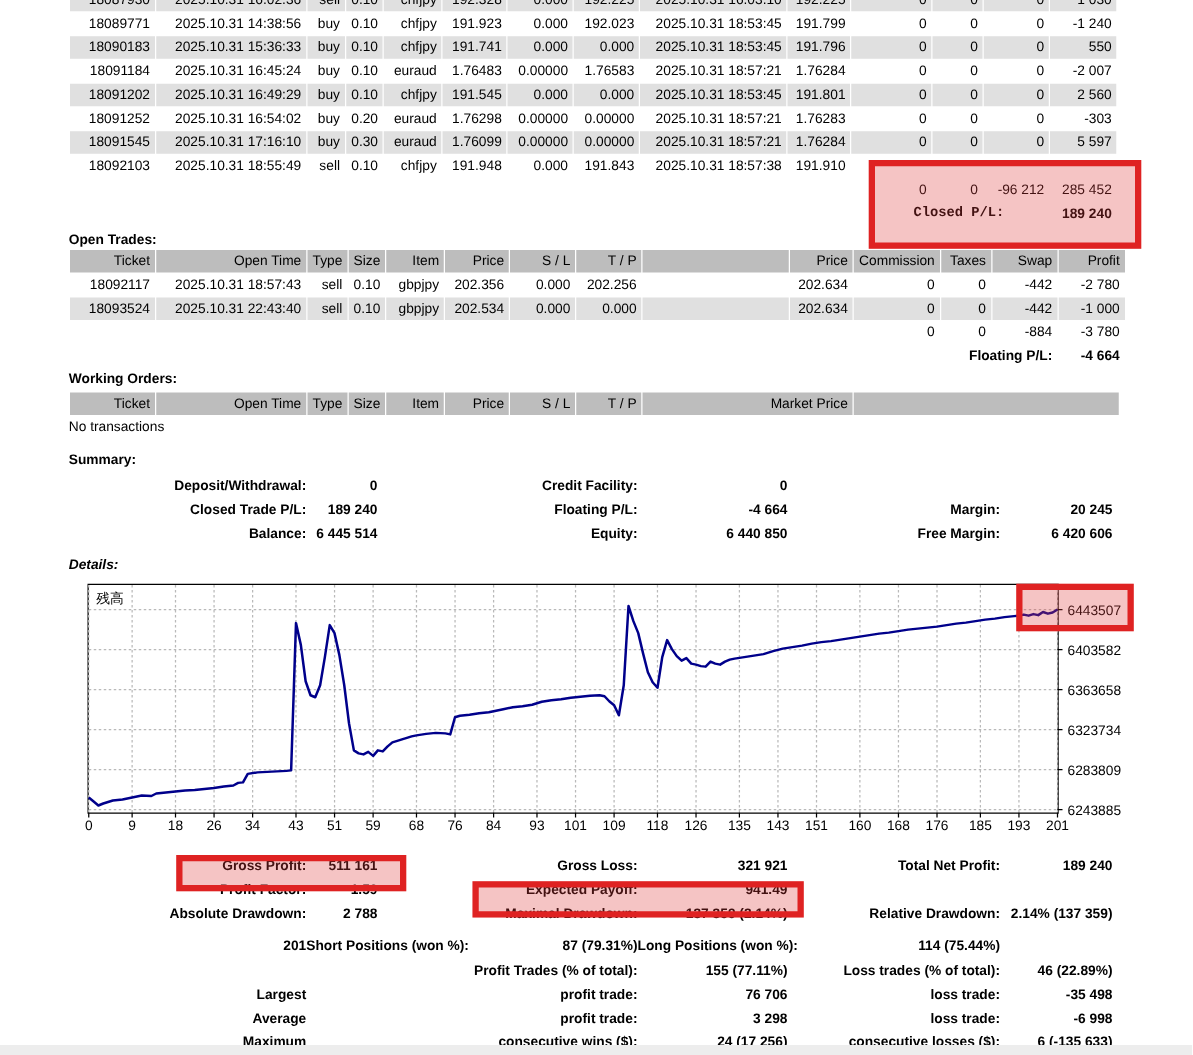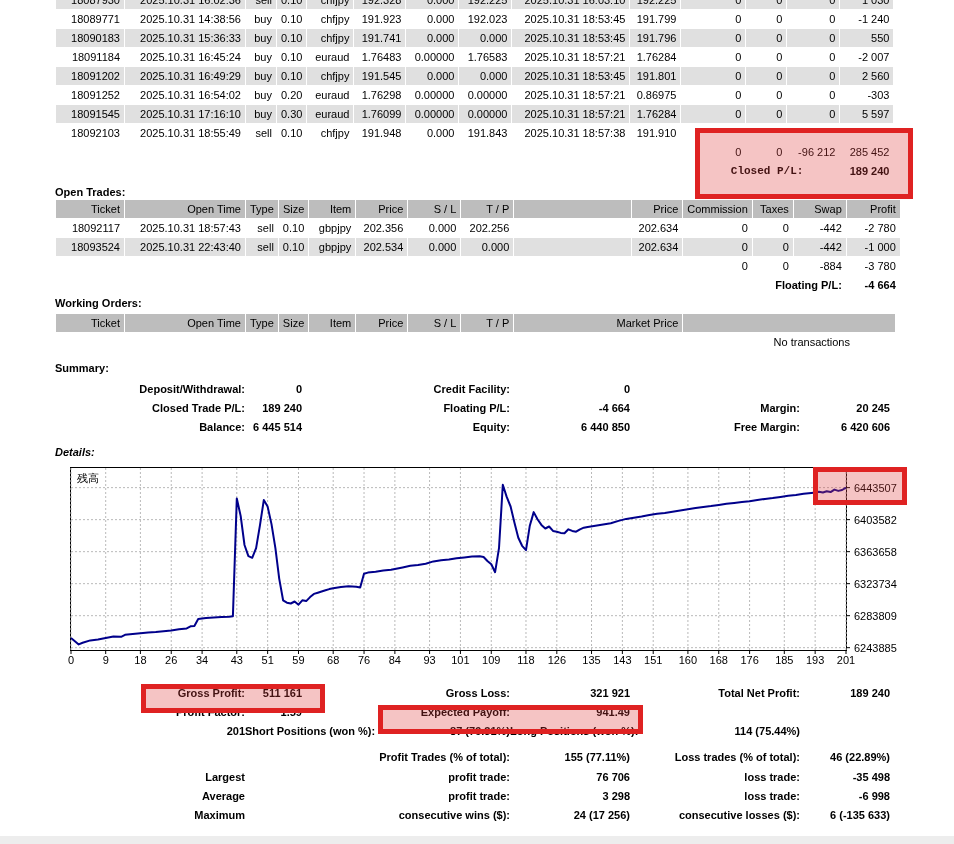--- a/index.html
+++ b/index.html
@@ -13,21 +13,21 @@
   table.rpt tr.alt td{background:#e0e0e0;}
   table.rpt tr.plain td{background:transparent;}
   .pl-label{font-weight:bold;}
   .pl-value{font-weight:bold;}
   .closed-pl-label{padding-right:36px !important;font-family:Liberation Mono, monospace;}
   .grid{width:835px;}
   .grow{display:grid;grid-template-columns:190px 57px 208px 120px 170px 90px;height:19px;line-height:19px;}
   .grow span{text-align:right;font-weight:bold;white-space:nowrap;}
   .stats .grow:nth-child(4){margin-top:7px;}
   .stats .grow:nth-child(5){margin-top:1px;}
-  .notrans{width:795px;text-align:right;}
+  .notrans{width:795px;text-align:left;}
   .chart{border:1px solid #000;background:#fff;}
   .chart svg{overflow:visible;display:block;}
   .chart-title{position:absolute;left:6px;top:3px;}
   .hl{border:5px solid #df2222;background:rgba(223,60,60,0.30);pointer-events:none;z-index:6;}
   .strip{background:#ededed;}
 </style>
 </head>
 <body>
 
 <div class="page">
@@ -134,21 +134,21 @@
           <tr>
             <td>18091252</td>
             <td>2025.10.31 16:54:02</td>
             <td>buy</td>
             <td>0.20</td>
             <td>euraud</td>
             <td>1.76298</td>
             <td>0.00000</td>
             <td>0.00000</td>
             <td>2025.10.31 18:57:21</td>
-            <td>0.86975</td>
+            <td>1.76283</td>
             <td>0</td>
             <td>0</td>
             <td>0</td>
             <td>-303</td>
           </tr>
           <tr class="alt">
             <td>18091545</td>
             <td>2025.10.31 17:16:10</td>
             <td>buy</td>
             <td>0.30</td>
@@ -456,20 +456,28 @@
       </div>
       <div class="grow">
         <span>Profit Factor:</span>
         <span>1.59</span>
         <span>Expected Payoff:</span>
         <span>941.49</span>
         <span></span>
         <span></span>
       </div>
       <div class="grow">
+        <span>Absolute Drawdown:</span>
+        <span>2 788</span>
+        <span>Maximal Drawdown:</span>
+        <span>137 359 (2.14%)</span>
+        <span>Relative Drawdown:</span>
+        <span>2.14% (137 359)</span>
+      </div>
+      <div class="grow">
         <span>201</span>
         <span>Short Positions (won %):</span>
         <span>87 (79.31%)</span>
         <span>Long Positions (won %):</span>
         <span>114 (75.44%)</span>
       </div>
       <div class="grow">
         <span></span>
         <span></span>
         <span>Profit Trades (% of total):</span>

